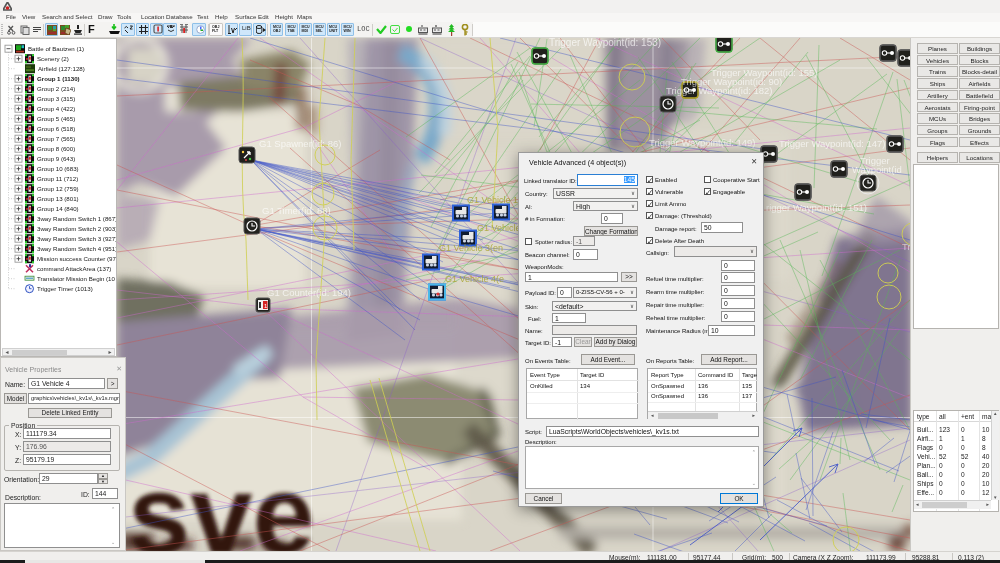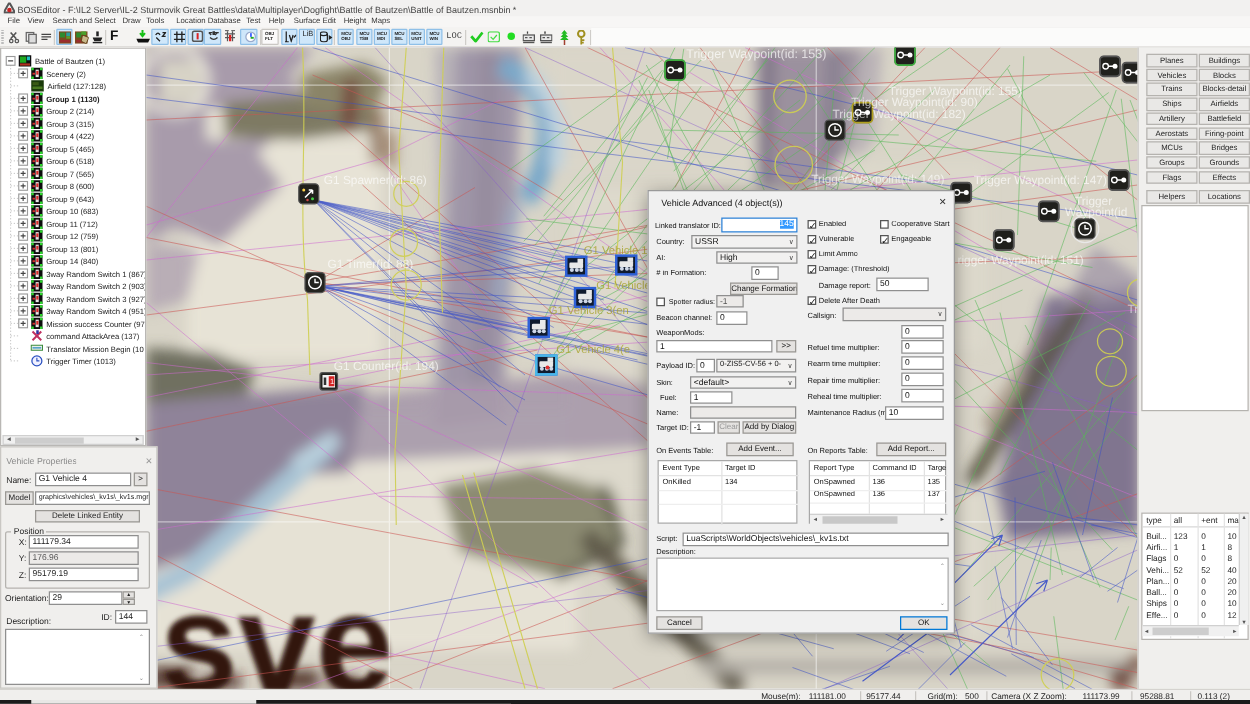--- a/index.html
+++ b/index.html
@@ -245,21 +245,20 @@
       <text x="439" y="251" font-size="9" fill="#a8a22c" fill-opacity="0.8">G1 Vehicle 3(en</text>
       <text x="445" y="282" font-size="9" fill="#a8a22c" fill-opacity="0.8">G1 Vehicle 4(e</text>
     </g>
   </svg>
 
 <div id="titlebar" class="abs">
   <svg class="abs" style="left:3px;top:2px;" width="9" height="9" viewBox="0 0 9 9">
       <path d="M4.5 0 L9 8 L0 8 Z" fill="none" stroke="#555" stroke-width="1.6"></path>
       <circle cx="4.5" cy="6" r="1.8" fill="#c22"></circle>
     </svg>
-  <div class="t">BOSEditor - F:\IL2 Server\IL-2 Sturmovik Great Battles\data\Multiplayer\Dogfight\Battle of Bautzen\Battle of Bautzen.msnbin *</div>
 </div>
 
 <div id="menubar" class="abs">
     <span style="left:6px">File</span>
     <span style="left:22px">View</span>
     <span style="left:42px">Search and Select</span>
     <span style="left:98px">Draw</span>
     <span style="left:117px">Tools</span>
     <span style="left:141px">Location Database</span>
     <span style="left:197px">Test</span>

